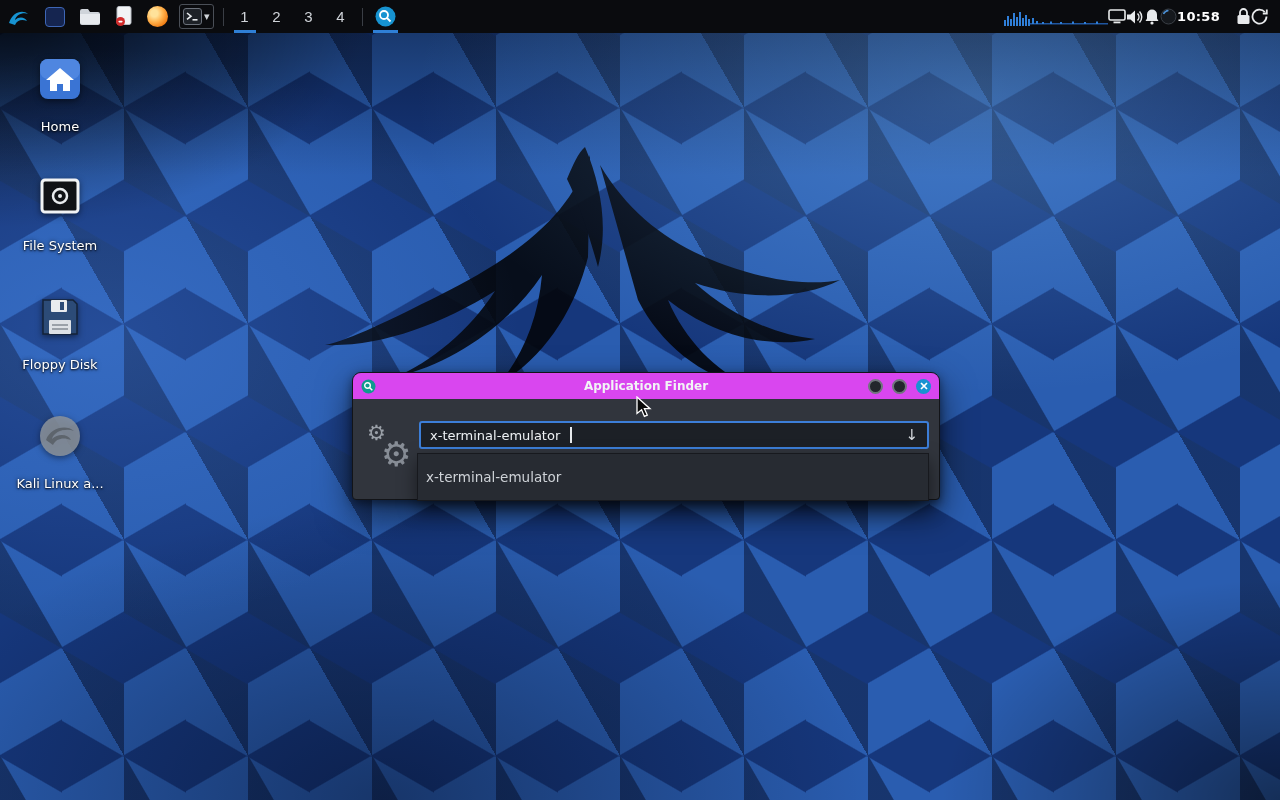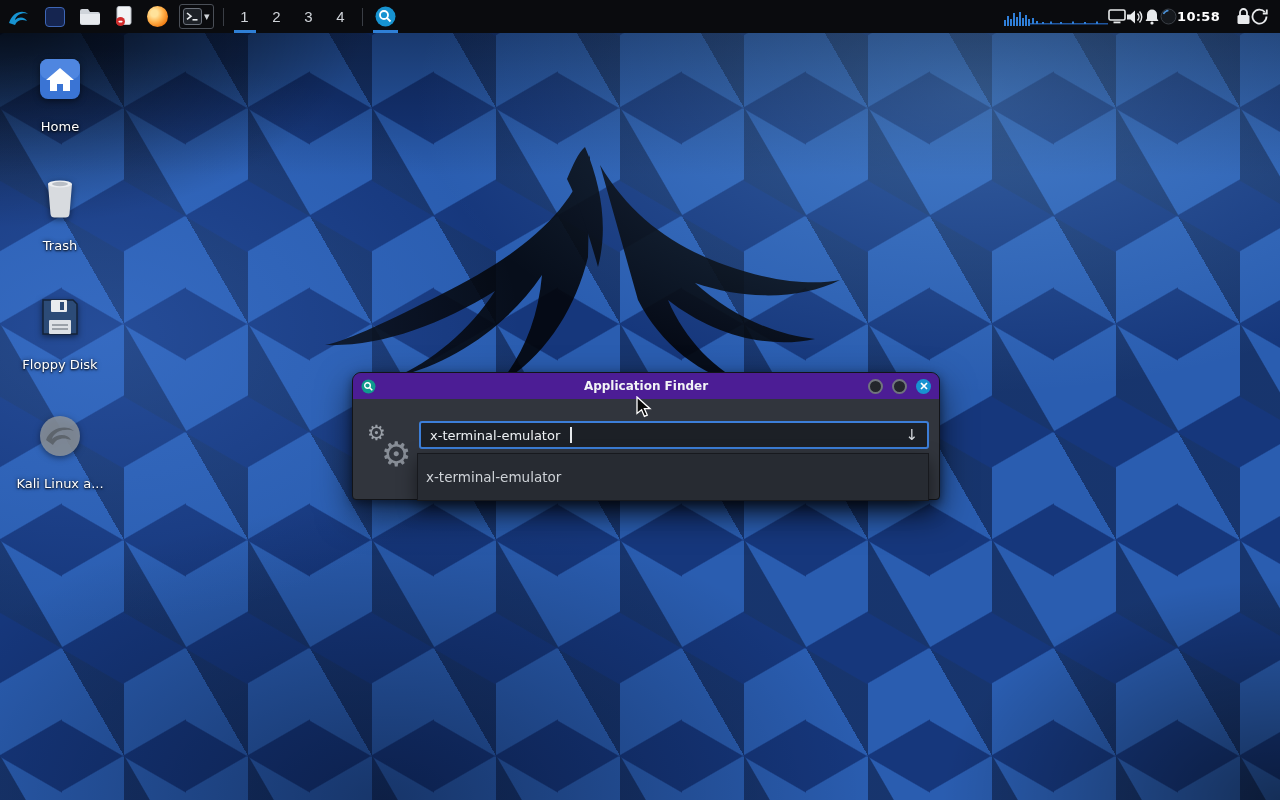--- a/index.html
+++ b/index.html
@@ -84,21 +84,21 @@
   }
 
   
   .finder {
     position:absolute; left:352px; top:372px; width:588px; height:128px;
     background:#31353d; border:1px solid #121418;
     border-radius:9px 9px 4px 4px; z-index:20;
     box-shadow:0 14px 34px rgba(0,0,0,.6), 0 3px 10px rgba(0,0,0,.45);
   }
   .titlebar {
-    position:relative; height:26px; background:#4c1d95;
+    position:relative; height:26px; background:#d946ef;
     border-radius:8px 8px 0 0; display:flex; align-items:center; padding:4px 8px;
   }
   .title {
     position:absolute; left:0; right:0; text-align:center;
     font-size:12px; font-weight:bold; color:#f2f4f6; pointer-events:none;
   }
   .tb-btns { margin-left:auto; display:flex; align-items:center; gap:9px; z-index:2; }
   .tb { width:15px; height:15px; border-radius:50%; border:none; cursor:default;
         display:flex; align-items:center; justify-content:center; padding:0; }
   .tb.grey { background:#23262c; border:2px solid #70757d; }
@@ -280,27 +280,27 @@
       <svg width="46" height="46" viewBox="0 0 46 46">
         <rect x="3" y="3" width="40" height="40" rx="8" fill="#3a74d4"></rect>
         <rect x="3" y="3" width="40" height="20" rx="8" fill="#4f86e0"></rect>
         <path d="M23 12 L37 24 H33 V35 H26 V28 H20 V35 H13 V24 H9 Z" fill="#ffffff"></path>
       </svg>
     </span>
     <span class="lbl">Home</span>
   </div>
   <div class="dicon">
     <span class="art">
-      <svg width="40" height="44" viewBox="0 0 40 44">
-        <path d="M8 8 h24 l-2.5 30 a4 4 0 0 1 -4 3.5 h-11 a4 4 0 0 1 -4 -3.5 Z" fill="#d8dbdf"></path>
-        <ellipse cx="20" cy="8" rx="12" ry="3.5" fill="#eceef1"></ellipse>
-        <ellipse cx="20" cy="8" rx="8" ry="2.2" fill="#b9bec5"></ellipse>
-      </svg>
-    </span>
-    <span class="lbl">Trash</span>
+      <svg width="44" height="40" viewBox="0 0 44 40">
+        <rect x="4" y="2" width="36" height="32" rx="3" fill="#101216" stroke="#f1f3f5" stroke-width="3"></rect>
+        <circle cx="22" cy="18" r="7" fill="none" stroke="#e8ebee" stroke-width="2.5"></circle>
+        <circle cx="22" cy="18" r="2" fill="#e8ebee"></circle>
+      </svg>
+    </span>
+    <span class="lbl">File System</span>
   </div>
   <div class="dicon">
     <span class="art">
       <svg width="42" height="42" viewBox="0 0 42 42">
         <path d="M4 4 h30 l4 4 v30 h-34 Z" fill="#2c4b77" stroke="#142338" stroke-width="1.5"></path>
         <rect x="12" y="4" width="16" height="12" rx="1" fill="#e9ecef"></rect>
         <rect x="21" y="6" width="4" height="8" fill="#2c4b77"></rect>
         <rect x="10" y="24" width="22" height="14" rx="1" fill="#dde1e6"></rect>
         <rect x="13" y="28" width="16" height="2" fill="#9aa1a9"></rect>
         <rect x="13" y="32" width="16" height="2" fill="#9aa1a9"></rect>

